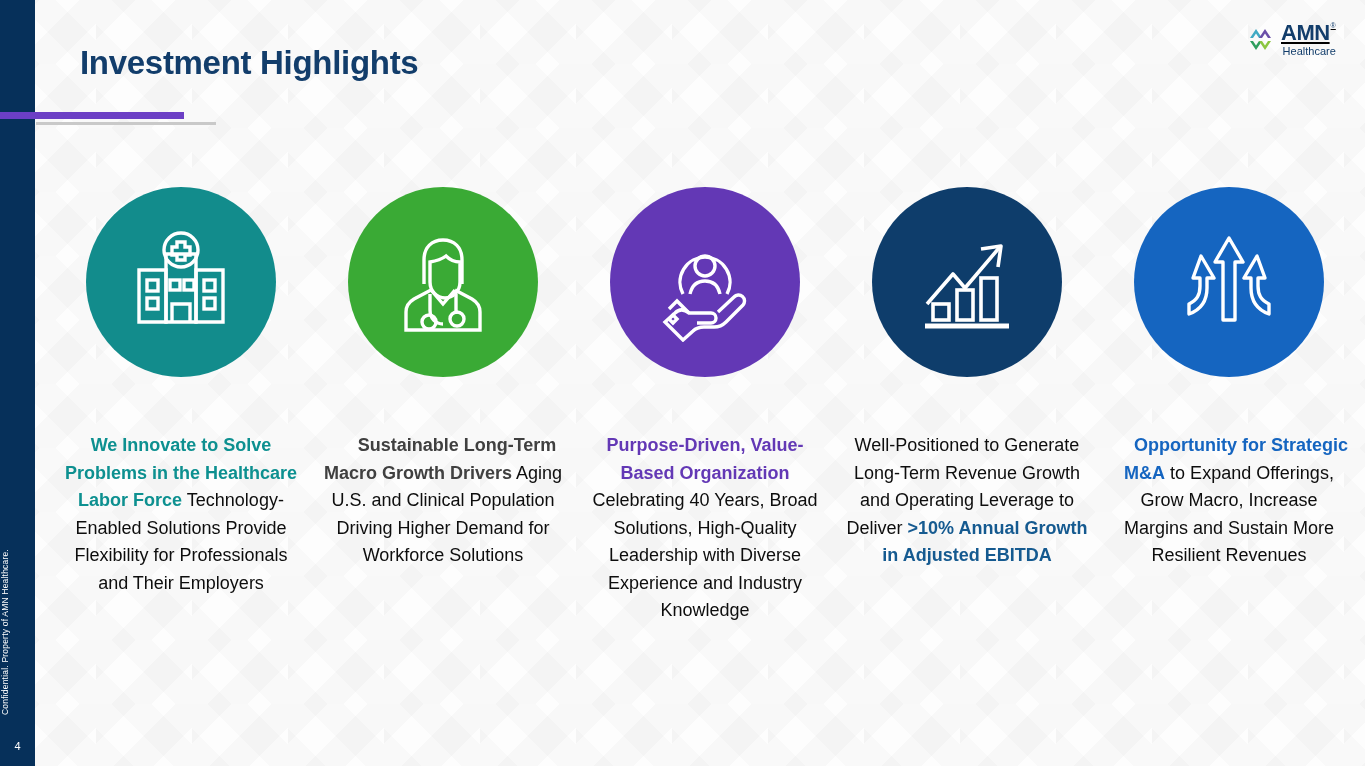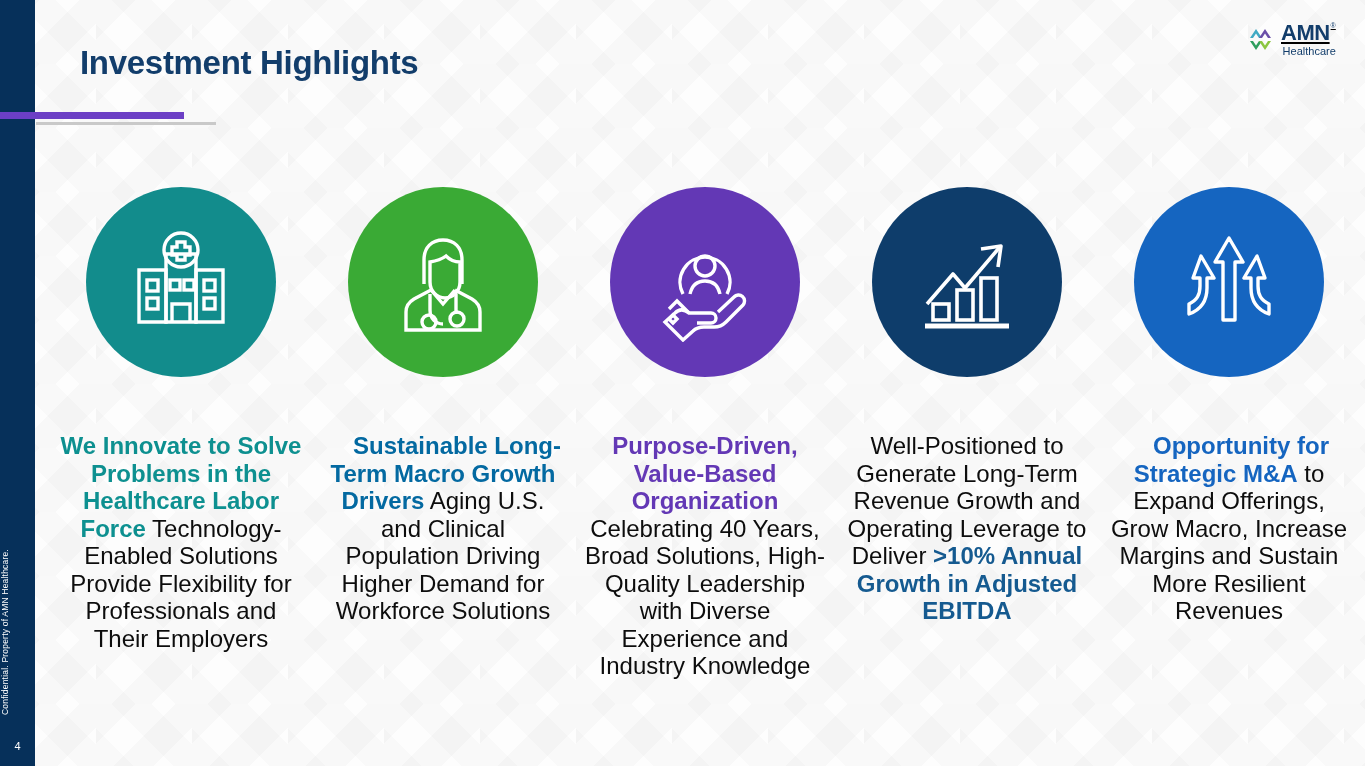--- a/index.html
+++ b/index.html
@@ -108,21 +108,21 @@
     border-radius: 50%;
     display: flex;
     align-items: center;
     justify-content: center;
     flex: none;
   }
   .circle svg { display: block; }
   .col-text {
     margin-top: 55px;
     text-align: center;
-    font-size: 24px;
+    font-size: 18px;
     line-height: 27.5px;
     color: #0d0d0d;
   }
   .col-text .hl { font-weight: bold; }
 </style>
 </head>
 <body>
 
 <div class="slide">
 
@@ -189,21 +189,21 @@
           <path d="M47 60 V40 c7-1 12-3 16-6 4 4 8 6 14 6 v20 c0 9-7 16-15 16 s-15-7-15-16z"></path>
           <path d="M48 68 l-17 9 c-5 3-8 7-8 13 v18 h74 V90 c0-6-3-10-8-13 l-17-9"></path>
           <path d="M48 68 l12 14 12-14"></path>
           <path d="M47 72 v16 c0 9 6 14 13 14"></path>
           <path d="M73 72 v20"></path>
           <circle cx="46" cy="100" r="7"></circle>
           <circle cx="74" cy="97" r="7"></circle>
         </svg>
       </div>
       <div class="col-text">
-        <span class="hl" style="color:#0369a1;margin-left:28px;">Sustainable Long-Term Macro Growth Drivers</span>
+        <span class="hl" style="color:#404040;margin-left:28px;">Sustainable Long-Term Macro Growth Drivers</span>
         <span>Aging U.S. and Clinical Population Driving Higher Demand for Workforce Solutions</span>
       </div>
     </div>
 
     <div class="col">
       <div class="circle" style="background:#6338b5;">
         <svg width="120" height="120" viewBox="0 0 120 120" fill="none" stroke="#ffffff" stroke-width="3.4">
           <path d="M38 72 a25 25 0 1 1 44 0"></path>
           <circle cx="60" cy="44" r="10"></circle>
           <path d="M45 72 c2-9 8-13 15-13 s13 4 15 13"></path>

